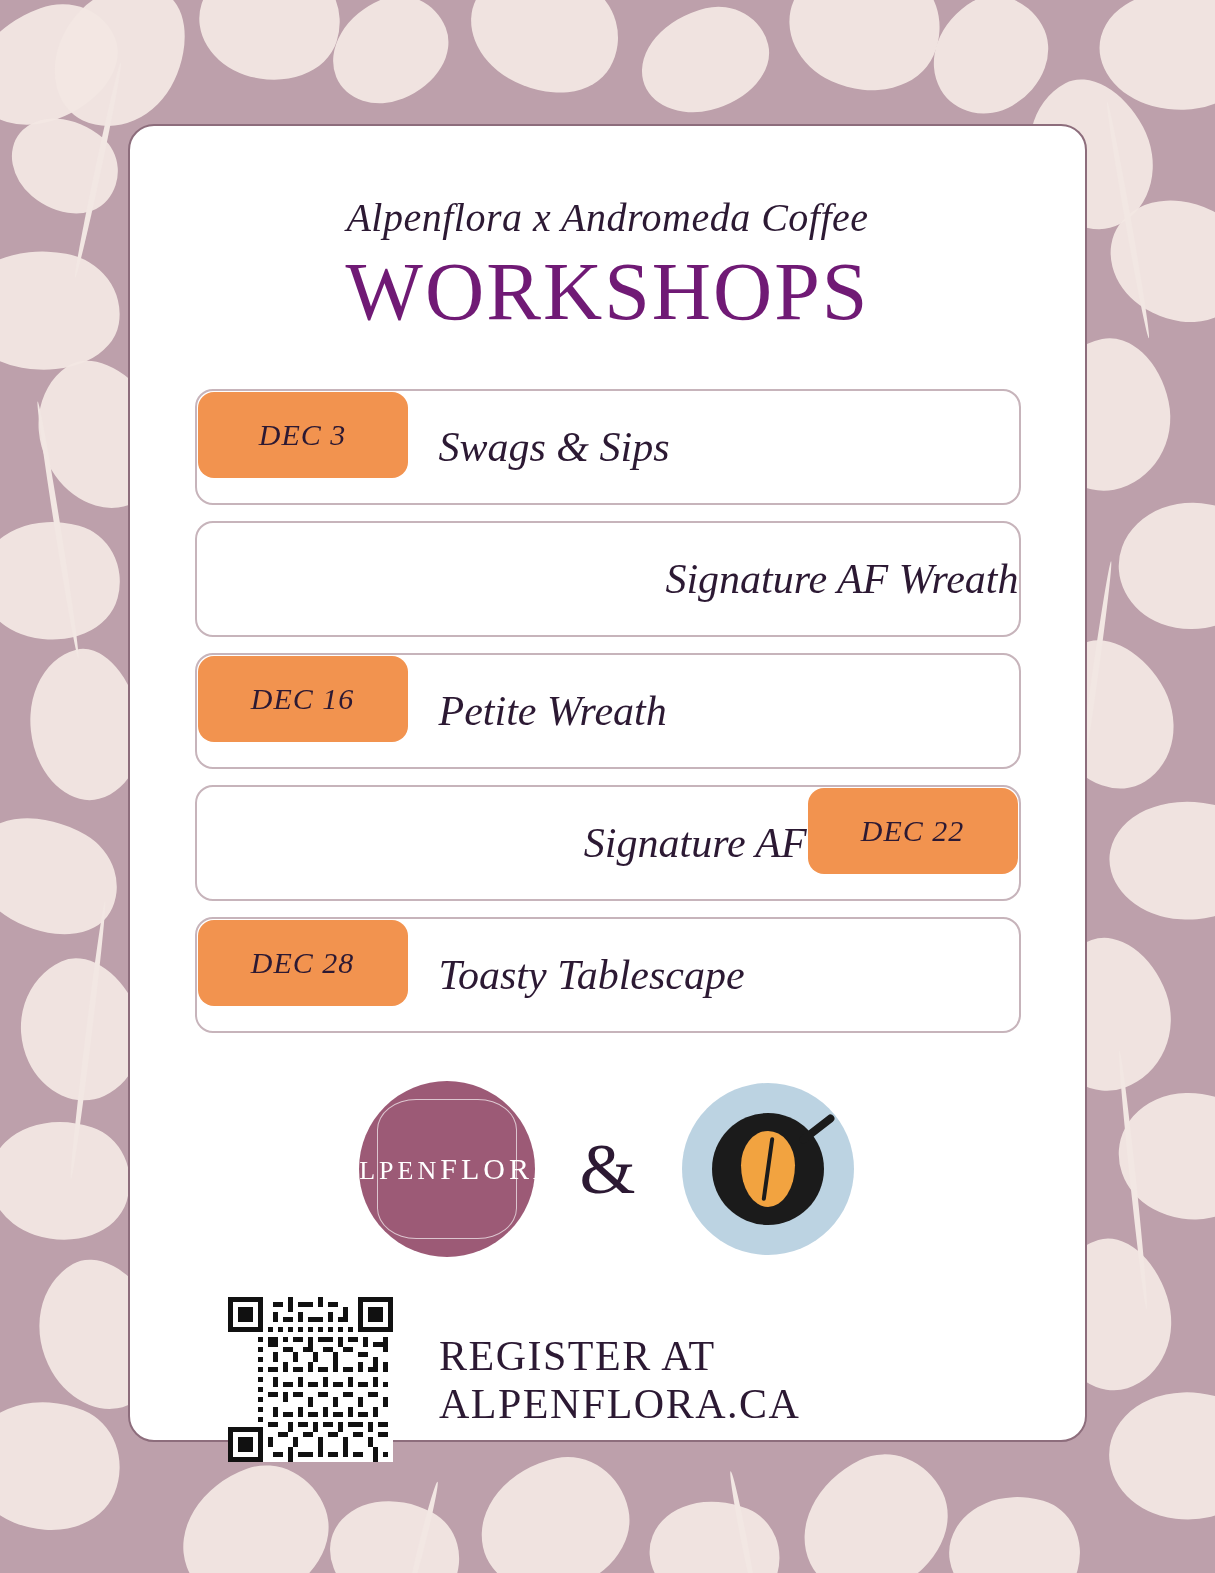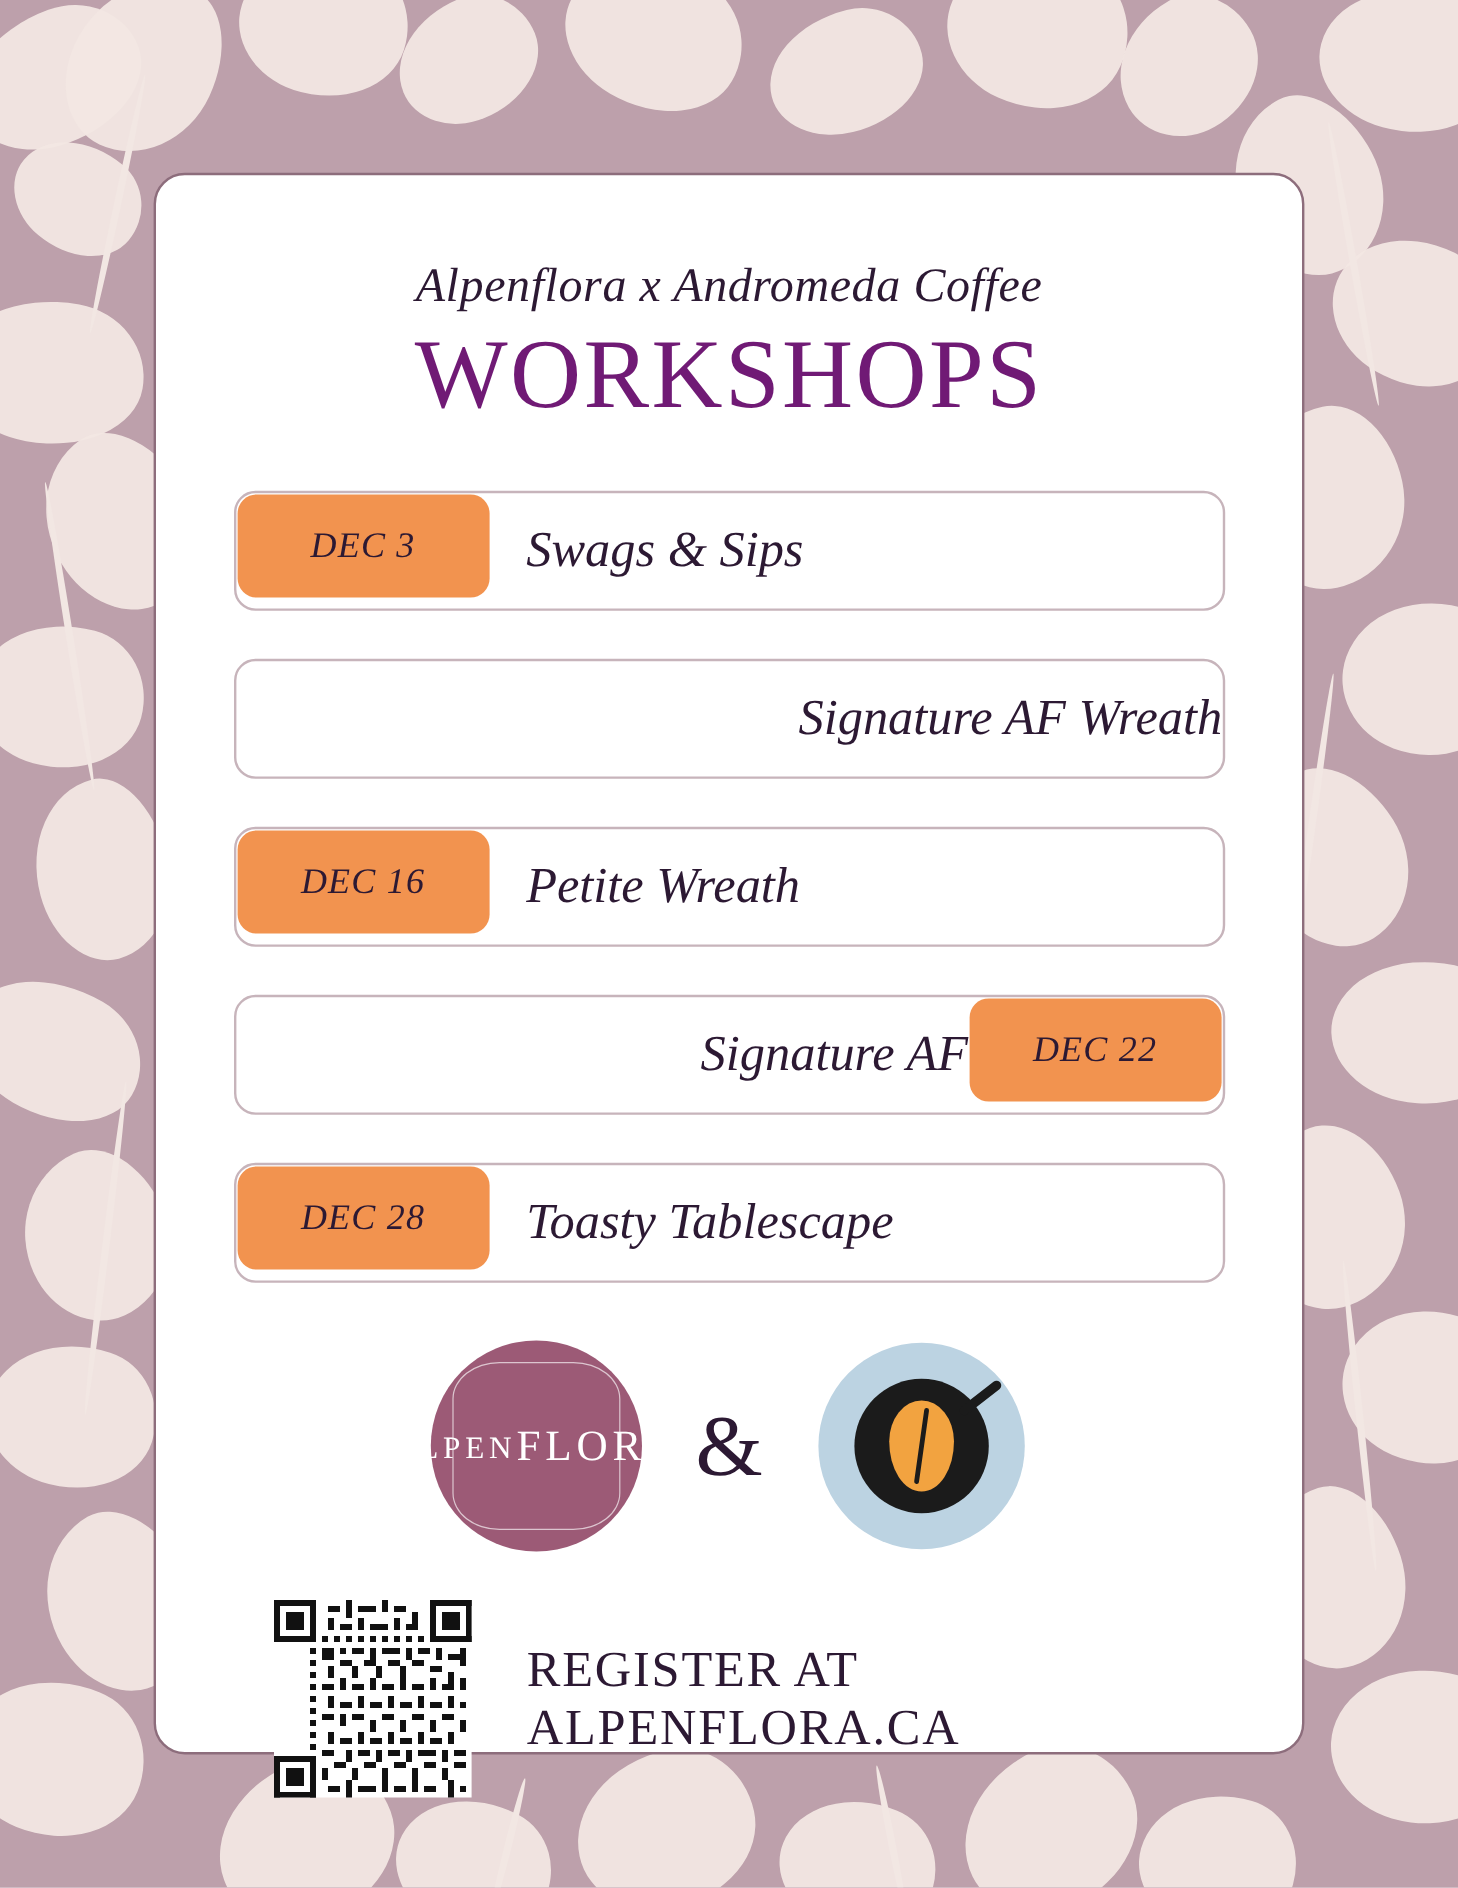--- a/index.html
+++ b/index.html
@@ -31,21 +31,21 @@
   .stem {
     position: absolute;
     background: #f2e7e3;
     border-radius: 50%;
   }
 
   
   .card {
     position: absolute;
     left: 128px;
-    top: 144px;
+    top: 124px;
     width: 959px;
     height: 1318px;
     background: #ffffff;
     border: 2px solid #8d6d7c;
     border-radius: 26px;
     box-sizing: border-box;
     z-index: 5;
   }
 
   .header {
@@ -66,24 +66,24 @@
     line-height: 1;
   }
 
   
   .rows {
     margin: 56px auto 0 auto;
     width: 826px;
   }
   .row {
     position: relative;
-    height: 100px;
+    height: 116px;
     border: 2px solid #c7b4bb;
     border-radius: 18px;
-    margin-bottom: 40px;
+    margin-bottom: 16px;
     background: #ffffff;
     display: flex;
     align-items: center;
     box-sizing: border-box;
   }
   .row.date-left { justify-content: flex-start; }
   .row.date-right { justify-content: flex-end; }
 
   .date-pill {
     width: 210px;
@@ -138,21 +138,21 @@
     border: 1px solid rgba(255,255,255,0.65);
     border-radius: 28% 28% 28% 28% / 22% 22% 22% 22%;
   }
   .logo-alpen .l1 {
     font-size: 26px;
     letter-spacing: 4px;
     margin-bottom: -4px;
     z-index: 2;
   }
   .logo-alpen .l2 {
-    font-size: 36px;
+    font-size: 30px;
     letter-spacing: 4px;
     z-index: 2;
   }
   .amp {
     font-size: 72px;
     color: #2c1933;
   }
   .logo-coffee {
     width: 176px;
     height: 176px;

